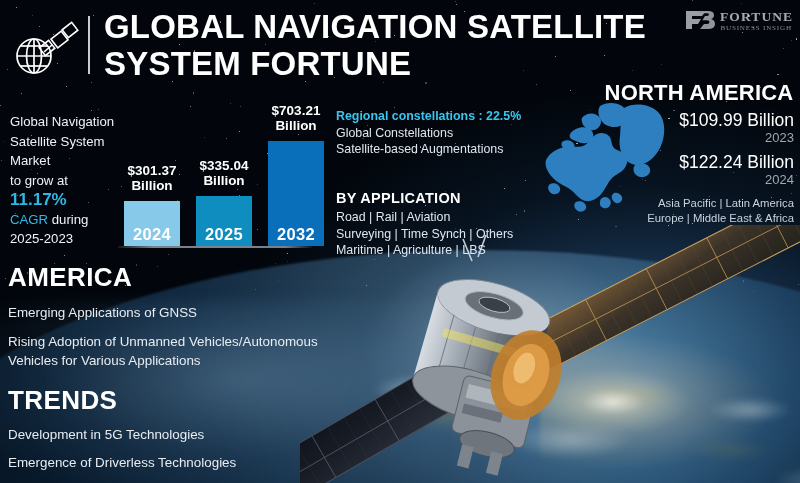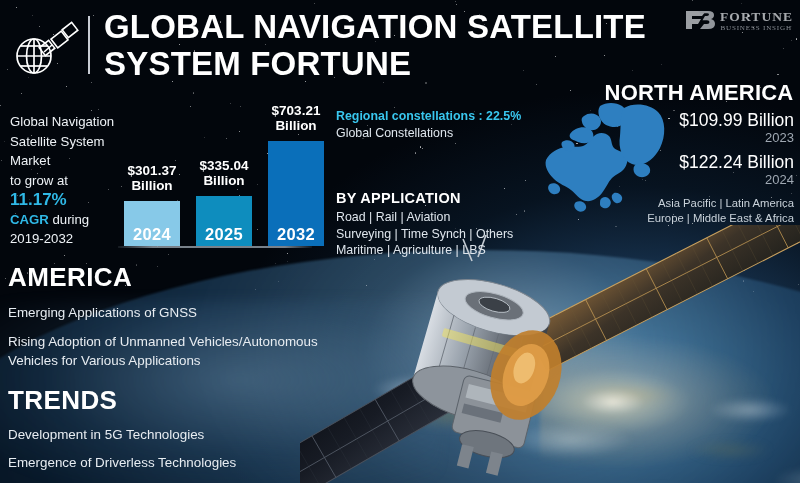--- a/index.html
+++ b/index.html
@@ -69,21 +69,21 @@
     color:#ffffff;
   }
   .logo { position:absolute; right:8px; top:7px; width:108px; height:26px; opacity:.72; }
 
   
   .intro {
     position:absolute; left:10px; top:112px; width:122px;
     font-size:13.2px; line-height:19.5px; color:#eef2f6;
   }
   .intro .cyan { color:#2fb8e6; font-weight:700; font-size:17px; }
-  .intro .cyan-sm { color:#2fb8e6; font-weight:700;text-align:center; }
+  .intro .cyan-sm { color:#2fb8e6; font-weight:400;text-align:center; }
 
   
   .chart { position:absolute; left:112px; top:100px; width:200px; height:152px; }
   .baseline { position:absolute; left:6px; bottom:4px; width:194px; height:2px;
               background:linear-gradient(90deg, rgba(120,130,140,.15), rgba(160,170,180,.75) 18%, rgba(160,170,180,.75) 86%, rgba(120,130,140,.1)); }
   .bar { position:absolute; bottom:6px; width:56px; }
   .bar .rect { position:absolute; bottom:0; left:0; width:56px; }
   .bar .yr {
     position:absolute; bottom:2px; left:0; width:56px; text-align:center;
     font-size:16.5px; font-weight:700; color:#ffffff; letter-spacing:.3px;
@@ -478,21 +478,21 @@
     </svg>
   </div>
 
   <div class="intro">
     <div>Global Navigation</div>
     <div>Satellite System</div>
     <div>Market</div>
     <div>to grow at</div>
     <div class="cyan">11.17%</div>
     <div><span class="cyan-sm">CAGR</span><span> during</span></div>
-    <div>2019-2032</div>
+    <div>2025-2023</div>
   </div>
 
   <div class="chart">
     <div class="bar" id="bar0">
       <div class="val" style="bottom: 53px;">
         <span>$301.37</span><br><span>Billion</span>
       </div>
       <div class="rect" style="height: 45px; background: rgb(135, 201, 232);"></div>
       <div class="yr">2024</div>
     </div>
@@ -509,20 +509,21 @@
       </div>
       <div class="rect" style="height: 105px; background: rgb(10, 111, 186);"></div>
       <div class="yr">2032</div>
     </div>
     <div class="baseline"></div>
   </div>
 
   <div class="seg" id="by-type">
     <p class="hl">Regional constellations : 22.5%</p>
     <p>Global Constellations</p>
+    <p>Satellite-based Augmentations</p>
   </div>
 
   <div class="seg" id="by-app">
     <h3>BY APPLICATION</h3>
     <p>Road  |  Rail  |  Aviation</p>
     <p>Surveying  |  Time Synch  |  Others</p>
     <p>Maritime  |  Agriculture  |  LBS</p>
   </div>
 
   <svg class="na-map" viewBox="0 0 132 118">

